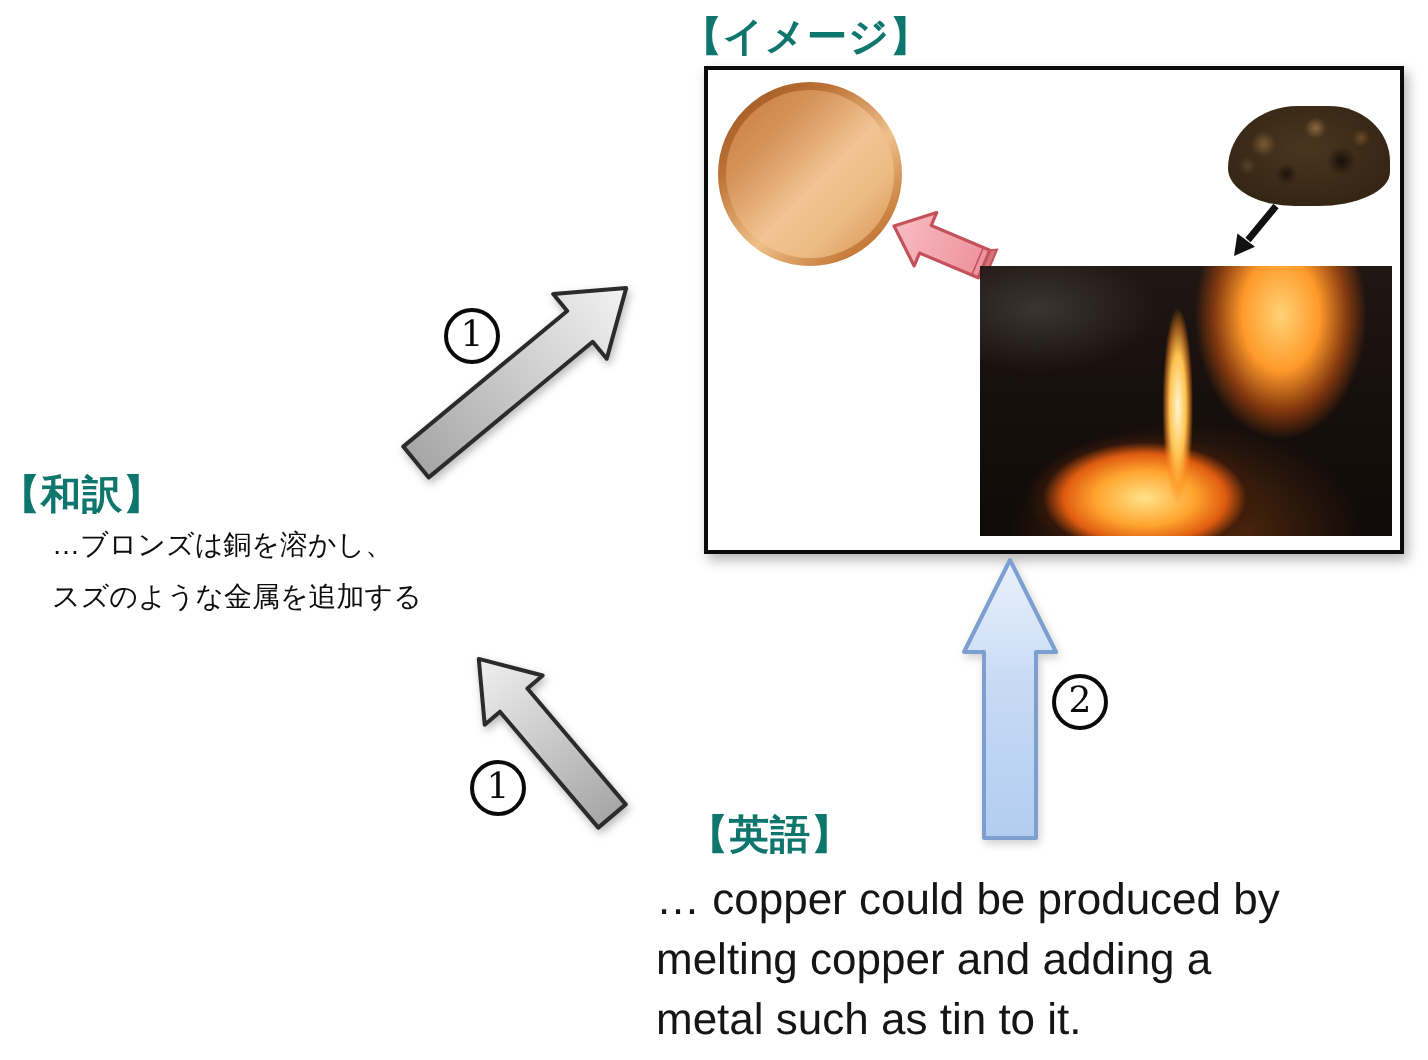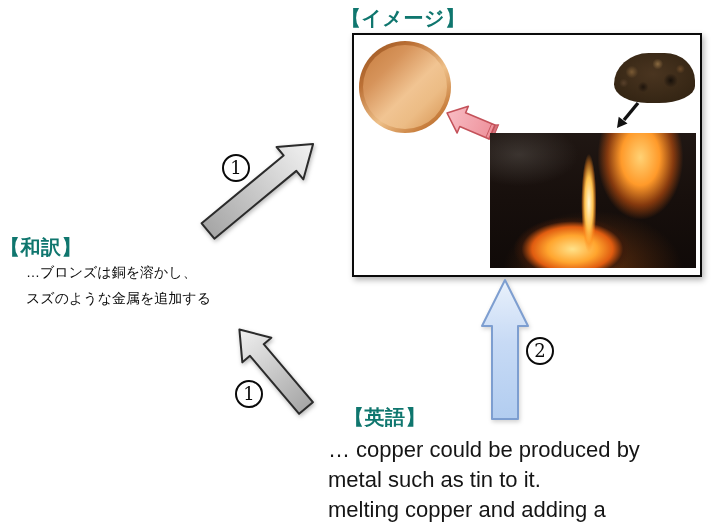--- a/index.html
+++ b/index.html
@@ -147,17 +147,17 @@
     <polygon points="27,6 50,52 40,52 40,145 14,145 14,52 4,52" fill="url(#gb)" stroke="#7d9ed0" stroke-width="2" stroke-linejoin="round"></polygon>
   </svg>
 
   <div class="abs badge" style="left:526px;top:337px;">
     <span>2</span>
   </div>
 
   <div class="abs sec-title" style="left:316px;top:404px;margin-left:28px;">【英語】</div>
   <div class="abs en-body">
     <div>… copper could be produced by</div>
+    <div>melting copper and adding a</div>
     <div>metal such as tin to it.</div>
-    <div>melting copper and adding a</div>
   </div>
 
 </div>
 
 </body></html>

